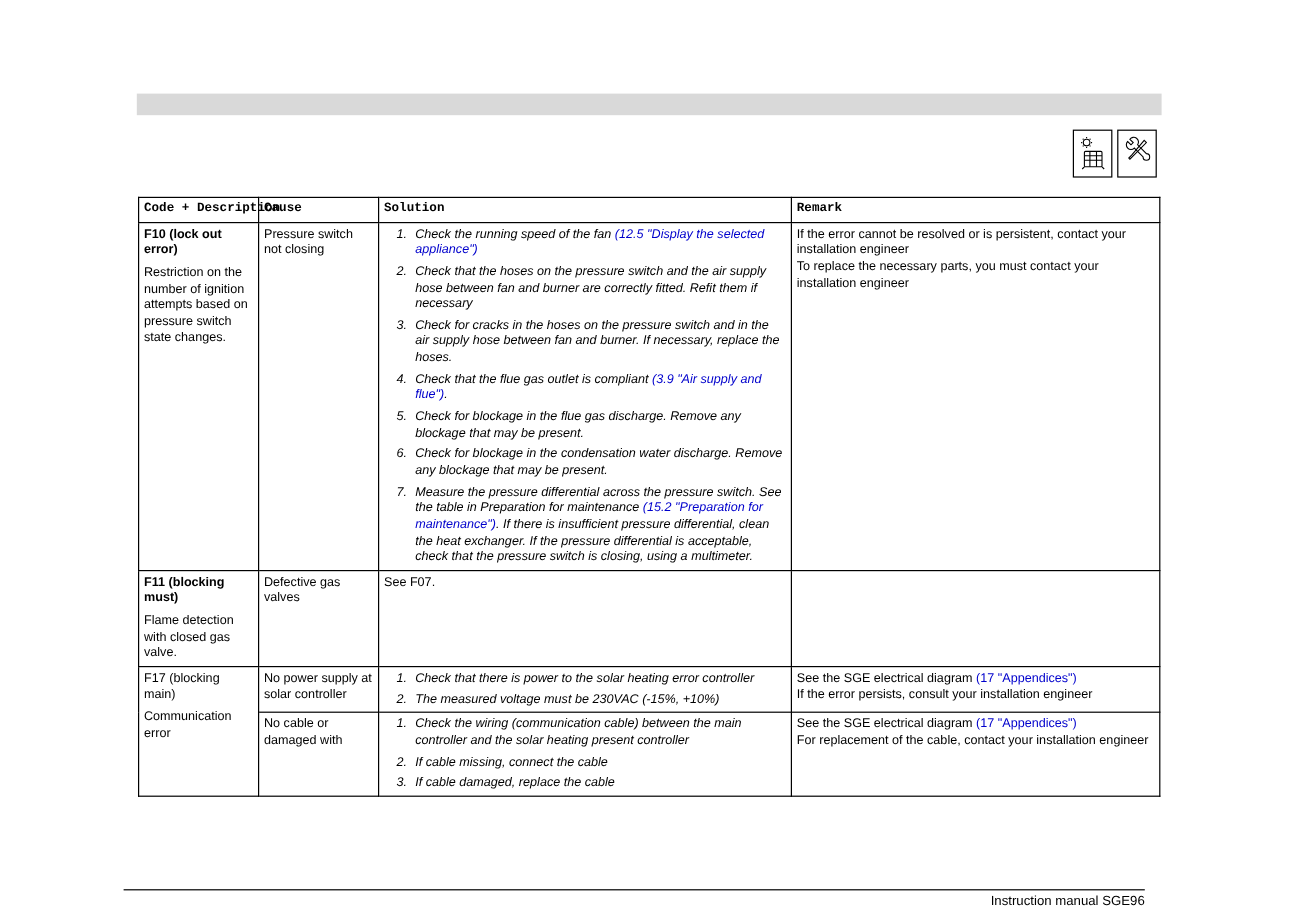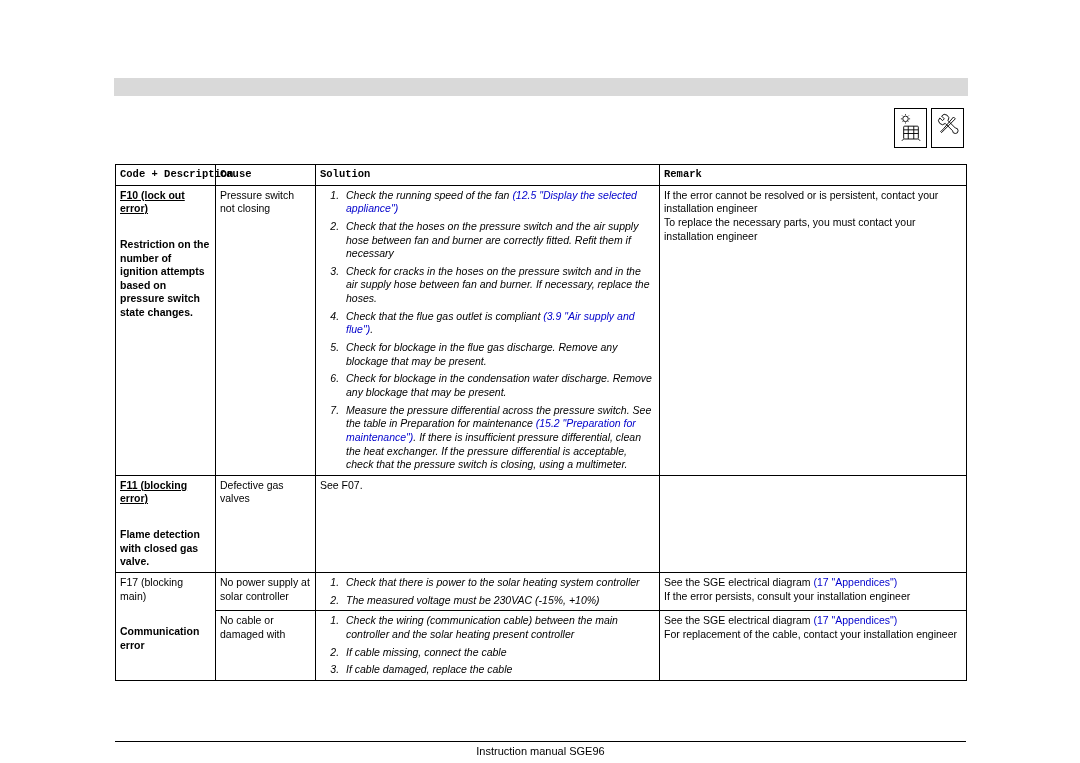--- a/index.html
+++ b/index.html
@@ -57,44 +57,44 @@
   }
   th {
     font-weight: bold;
     white-space: nowrap;
     font-family: Liberation Mono, monospace;
   }
   col.c1 { width: 100px; }
   col.c2 { width: 100px; }
   col.c3 { width: 344px; }
   col.c4 { width: 307px; }
-  .bold { font-weight: bold; text-decoration: underline; }
+  .bold { font-weight: bold; }
   .link { color: #0000cc; }
   ol {
     padding-left: 22px;
     margin: 0;
     font-style: italic;
   }
   ol li {
     padding-left: 4px;
     margin-bottom: 4px;
   }
   ol li:last-child { margin-bottom: 0; }
   .footer {
     position: absolute;
-    left: 115px;
+    left: 103px;
     width: 851px;
     top: 741px;
     border-top: 1px solid #000;
     padding-top: 3px;
     font-size: 11px;
     display: flex;
-    justify-content: center;
-  }
-  .sub { display: block; margin-top: 22px; font-weight: bold; }
+    justify-content: flex-end;
+  }
+  .sub { display: block; margin-top: 5px; font-weight: normal; }
 </style>
 </head>
 <body>
 
 <div class="header-bar"></div>
 
 <div class="icons">
   <div class="icon-box">
     <svg viewBox="0 0 24 32">
       <g stroke="#000" stroke-width="1" fill="none">
@@ -155,33 +155,33 @@
               <li>Check for blockage in the flue gas discharge. Remove any blockage that may be present.</li>
               <li>Check for blockage in the condensation water discharge. Remove any blockage that may be present.</li>
               <li>Measure the pressure differential across the pressure switch. See the table in Preparation for maintenance <span class="link">(15.2 "Preparation for maintenance")</span>. If there is insufficient pressure differential, clean the heat exchanger. If the pressure differential is acceptable, check that the pressure switch is closing, using a multimeter.</li>
             </ol>
           </td>
           <td>
             <div>If the error cannot be resolved or is persistent, contact your installation engineer<br>To replace the necessary parts, you must contact your installation engineer</div>
           </td>
         </tr>
         <tr>
-          <td><span class="bold">F11 (blocking error)</span><span class="sub">Flame detection with closed gas valve.</span></td>
+          <td><span class="bold">F11 (blocking must)</span><span class="sub">Flame detection with closed gas valve.</span></td>
           <td>Defective gas valves</td>
           <td><span>See F07.</span></td>
           <td>
             <div></div>
           </td>
         </tr>
         <tr>
           <td rowspan="2"><span>F17 (blocking main)</span><span class="sub">Communication error</span></td>
           <td>No power supply at solar controller</td>
           <td>
             <ol>
-              <li>Check that there is power to the solar heating system controller</li>
+              <li>Check that there is power to the solar heating error controller</li>
               <li>The measured voltage must be 230VAC (-15%, +10%)</li>
             </ol>
           </td>
           <td>
             <div>See the SGE electrical diagram <span class="link">(17 "Appendices")</span><br>If the error persists, consult your installation engineer</div>
           </td>
         </tr>
         <tr>
           <td>No cable or damaged with</td>
           <td>

